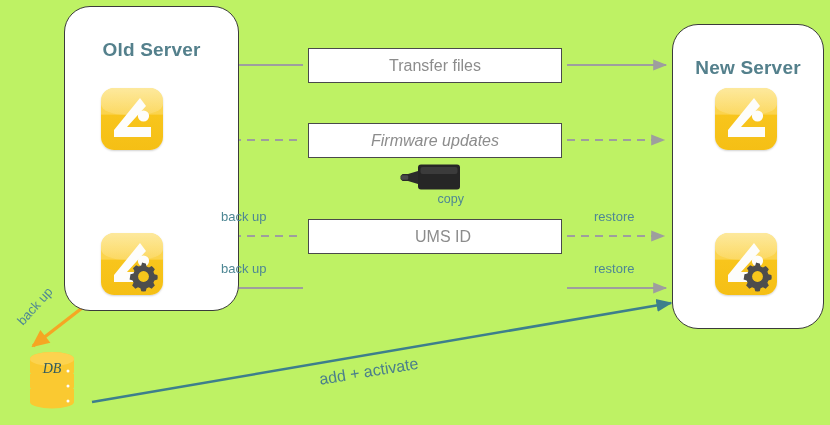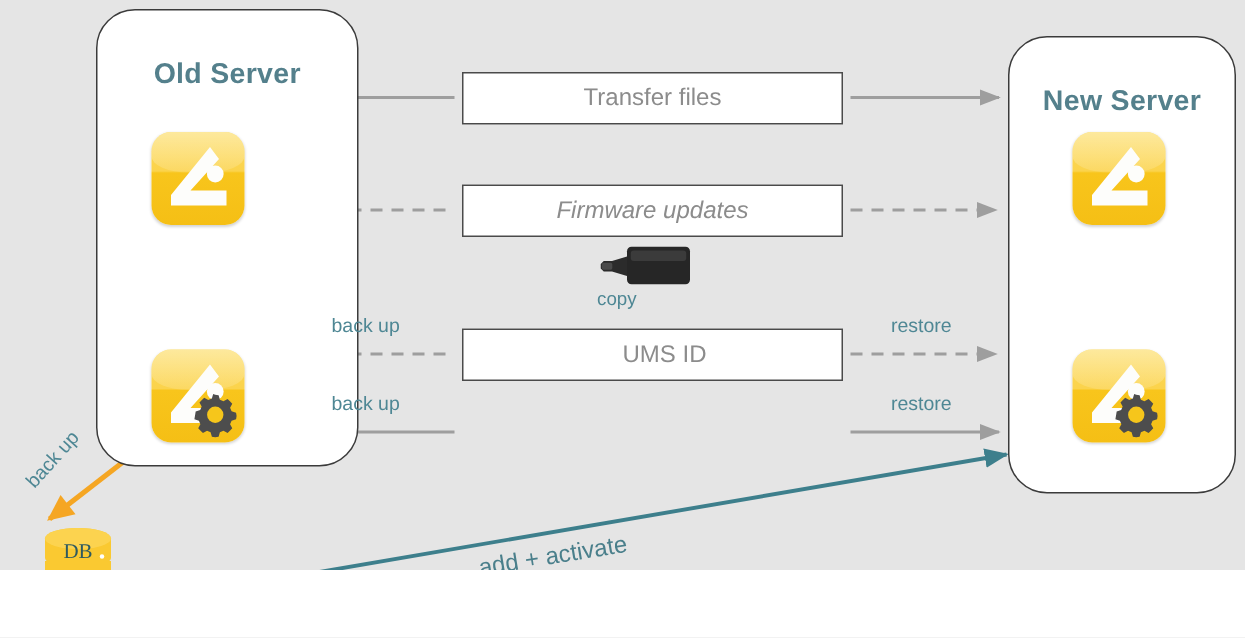--- a/index.html
+++ b/index.html
@@ -3,22 +3,22 @@
 <meta charset="utf-8">
 <style>
   html, body {
     margin: 0;
     padding: 0;
     background: #ffffff;
   }
   #canvas {
     position: relative;
     width: 830px;
-    height: 380px;
-    background: #e5e5e5;
+    height: 425px;
+    background: #bef264;
     font-family: "Liberation Sans", sans-serif;
     overflow: hidden;
   }
 
   
   .panel {
     position: absolute;
     border: 1.4px solid #3b3b3b;
     border-radius: 26px;
     background: #ffffff;
@@ -91,36 +91,37 @@
     color: #4e8794;
     white-space: nowrap;
   }
 
   
   #usb { position: absolute; left: 398px; top: 162px; width: 66px; height: 30px; }
   #usb-label {
     position: absolute;
     left: 398px; top: 192px;
     width: 66px;
-    text-align: left;
+    text-align: right;
     font-size: 12.5px;
     color: #4e8794;
   }
 
   
   #db { position: absolute; left: 26px; top: 348px; width: 62px; height: 62px; }
   #db-text {
     position: absolute;
     left: 26px; top: 361px;
     width: 52px;
     text-align: center;
     font-family: "Liberation Serif", serif;
     font-size: 14px;
     color: #2e5a60;
     pointer-events: none;
+    font-style: italic;
   }
 
   
   #backup-db-label {
     position: absolute;
     left: 14px; top: 318px;
     font-size: 13px;
     color: #4e8794;
     transform: rotate(-48deg);
     transform-origin: left top;

